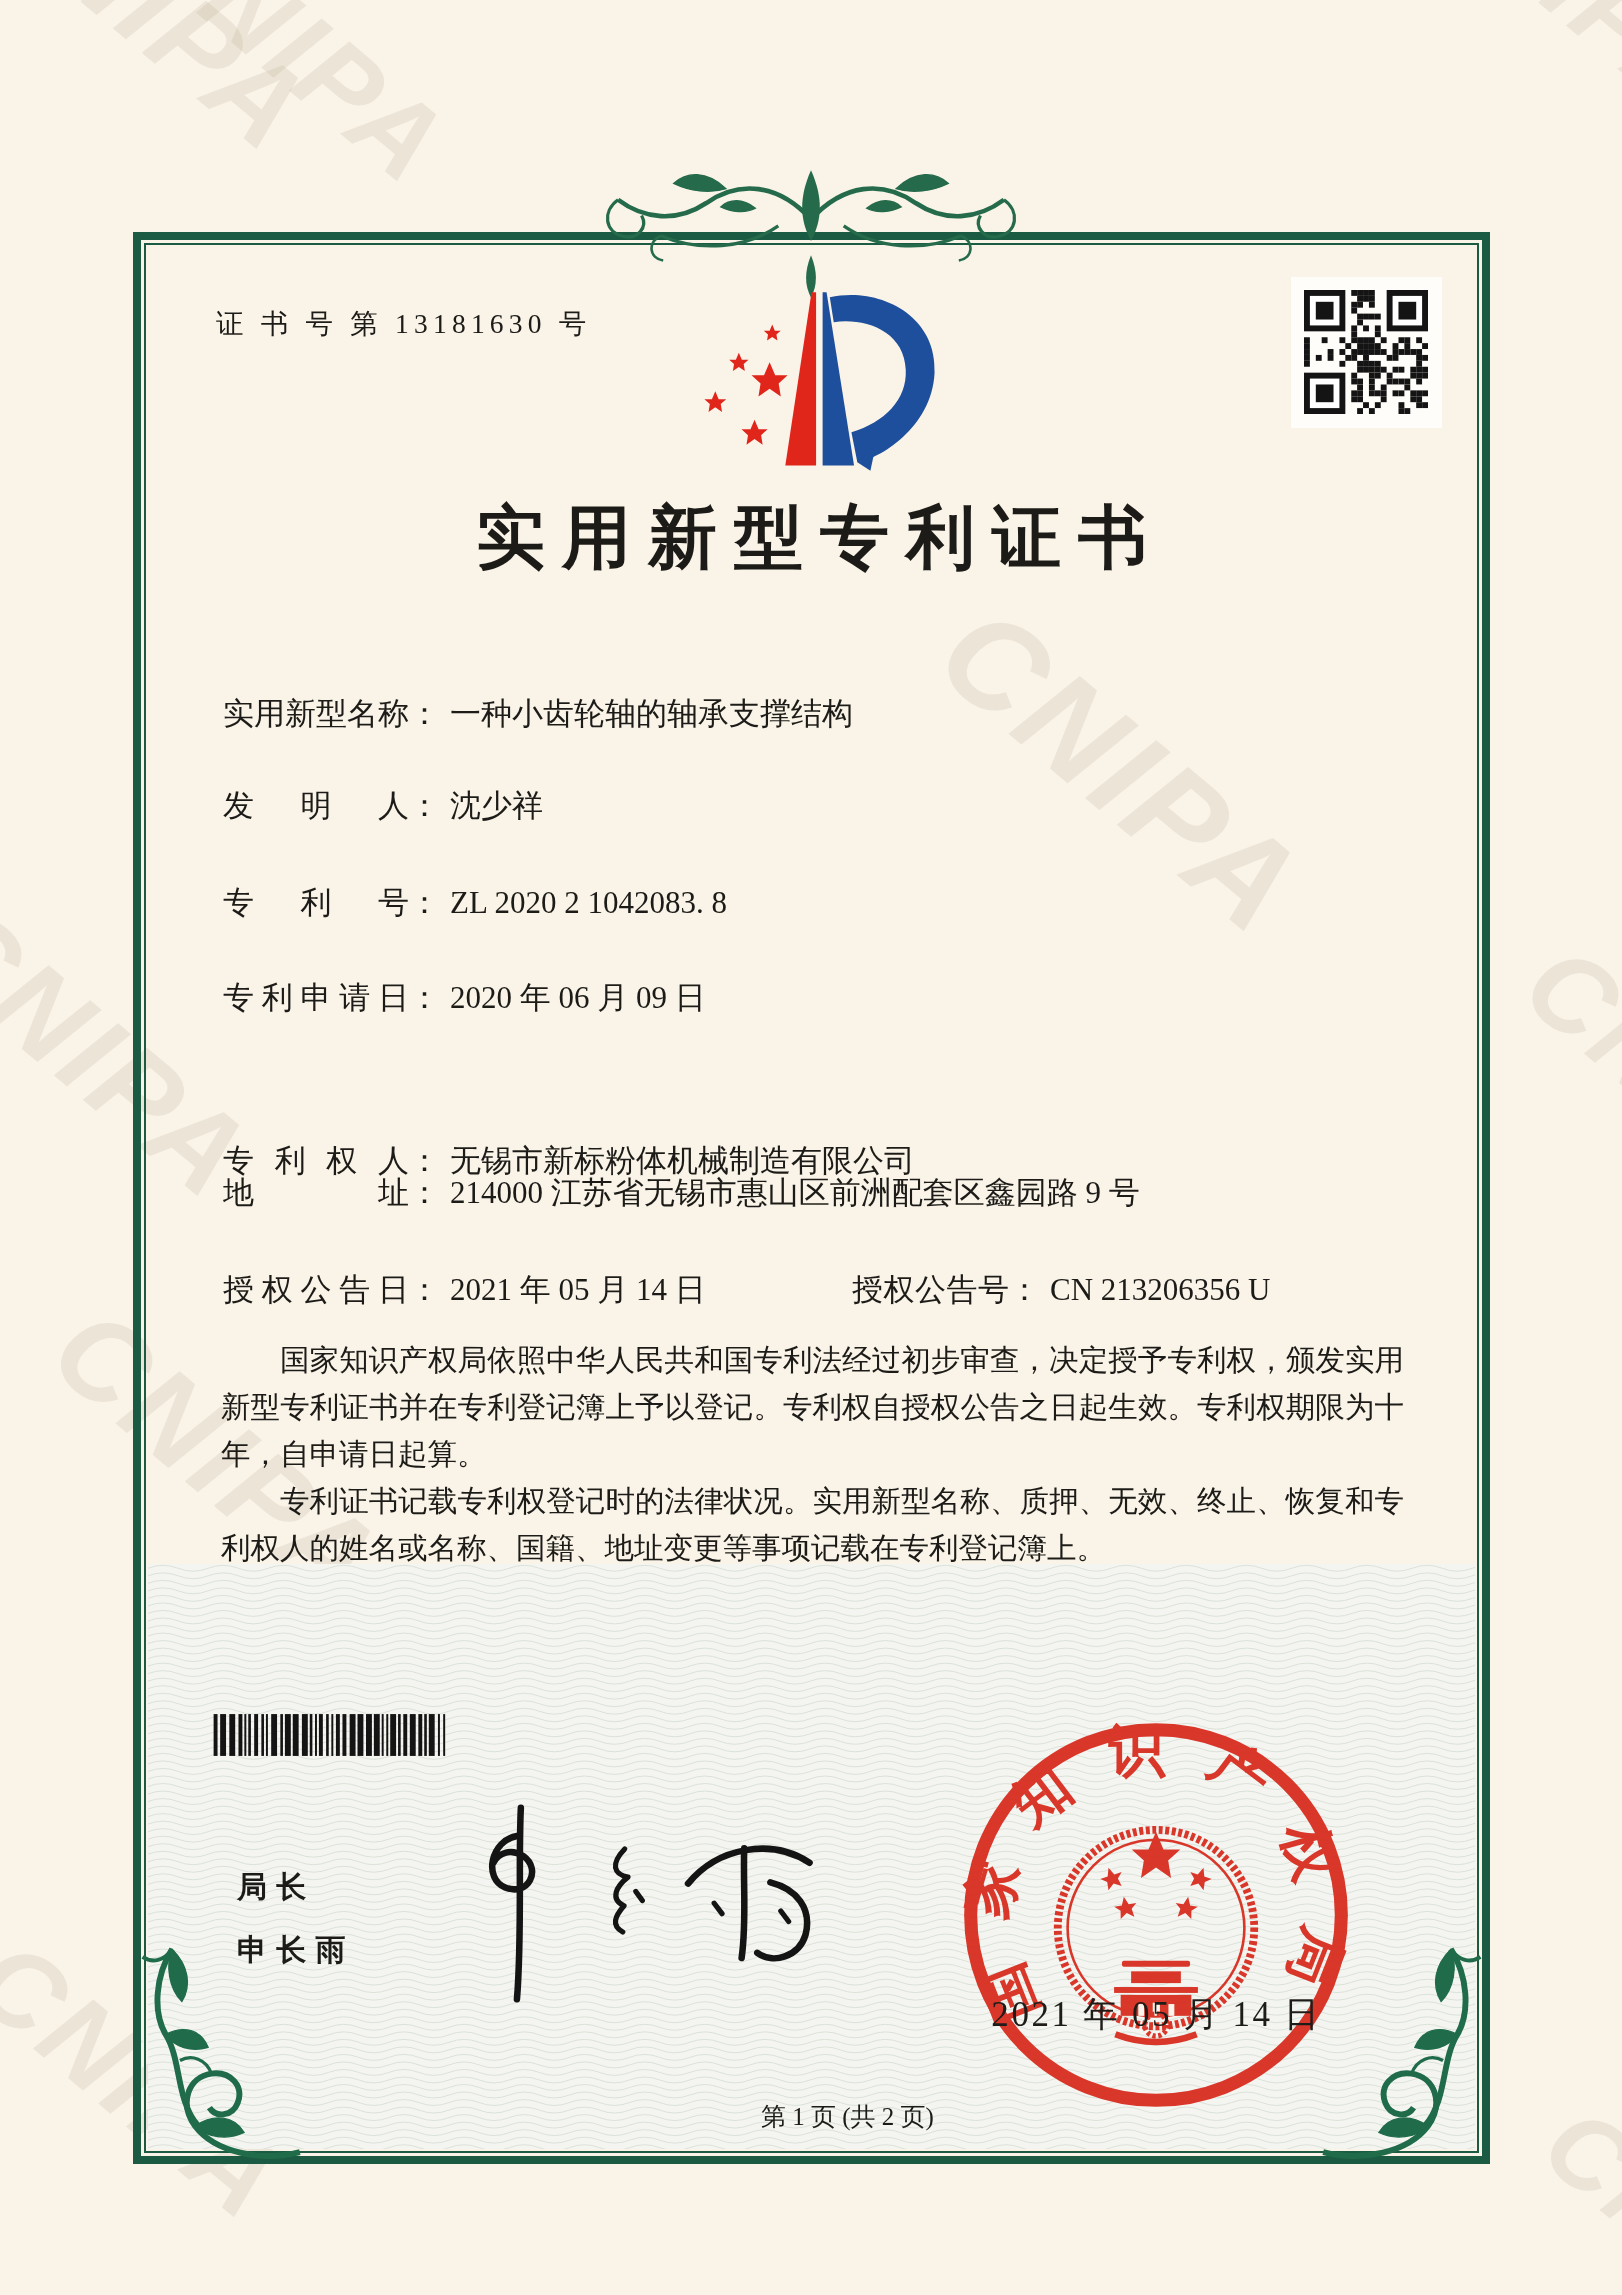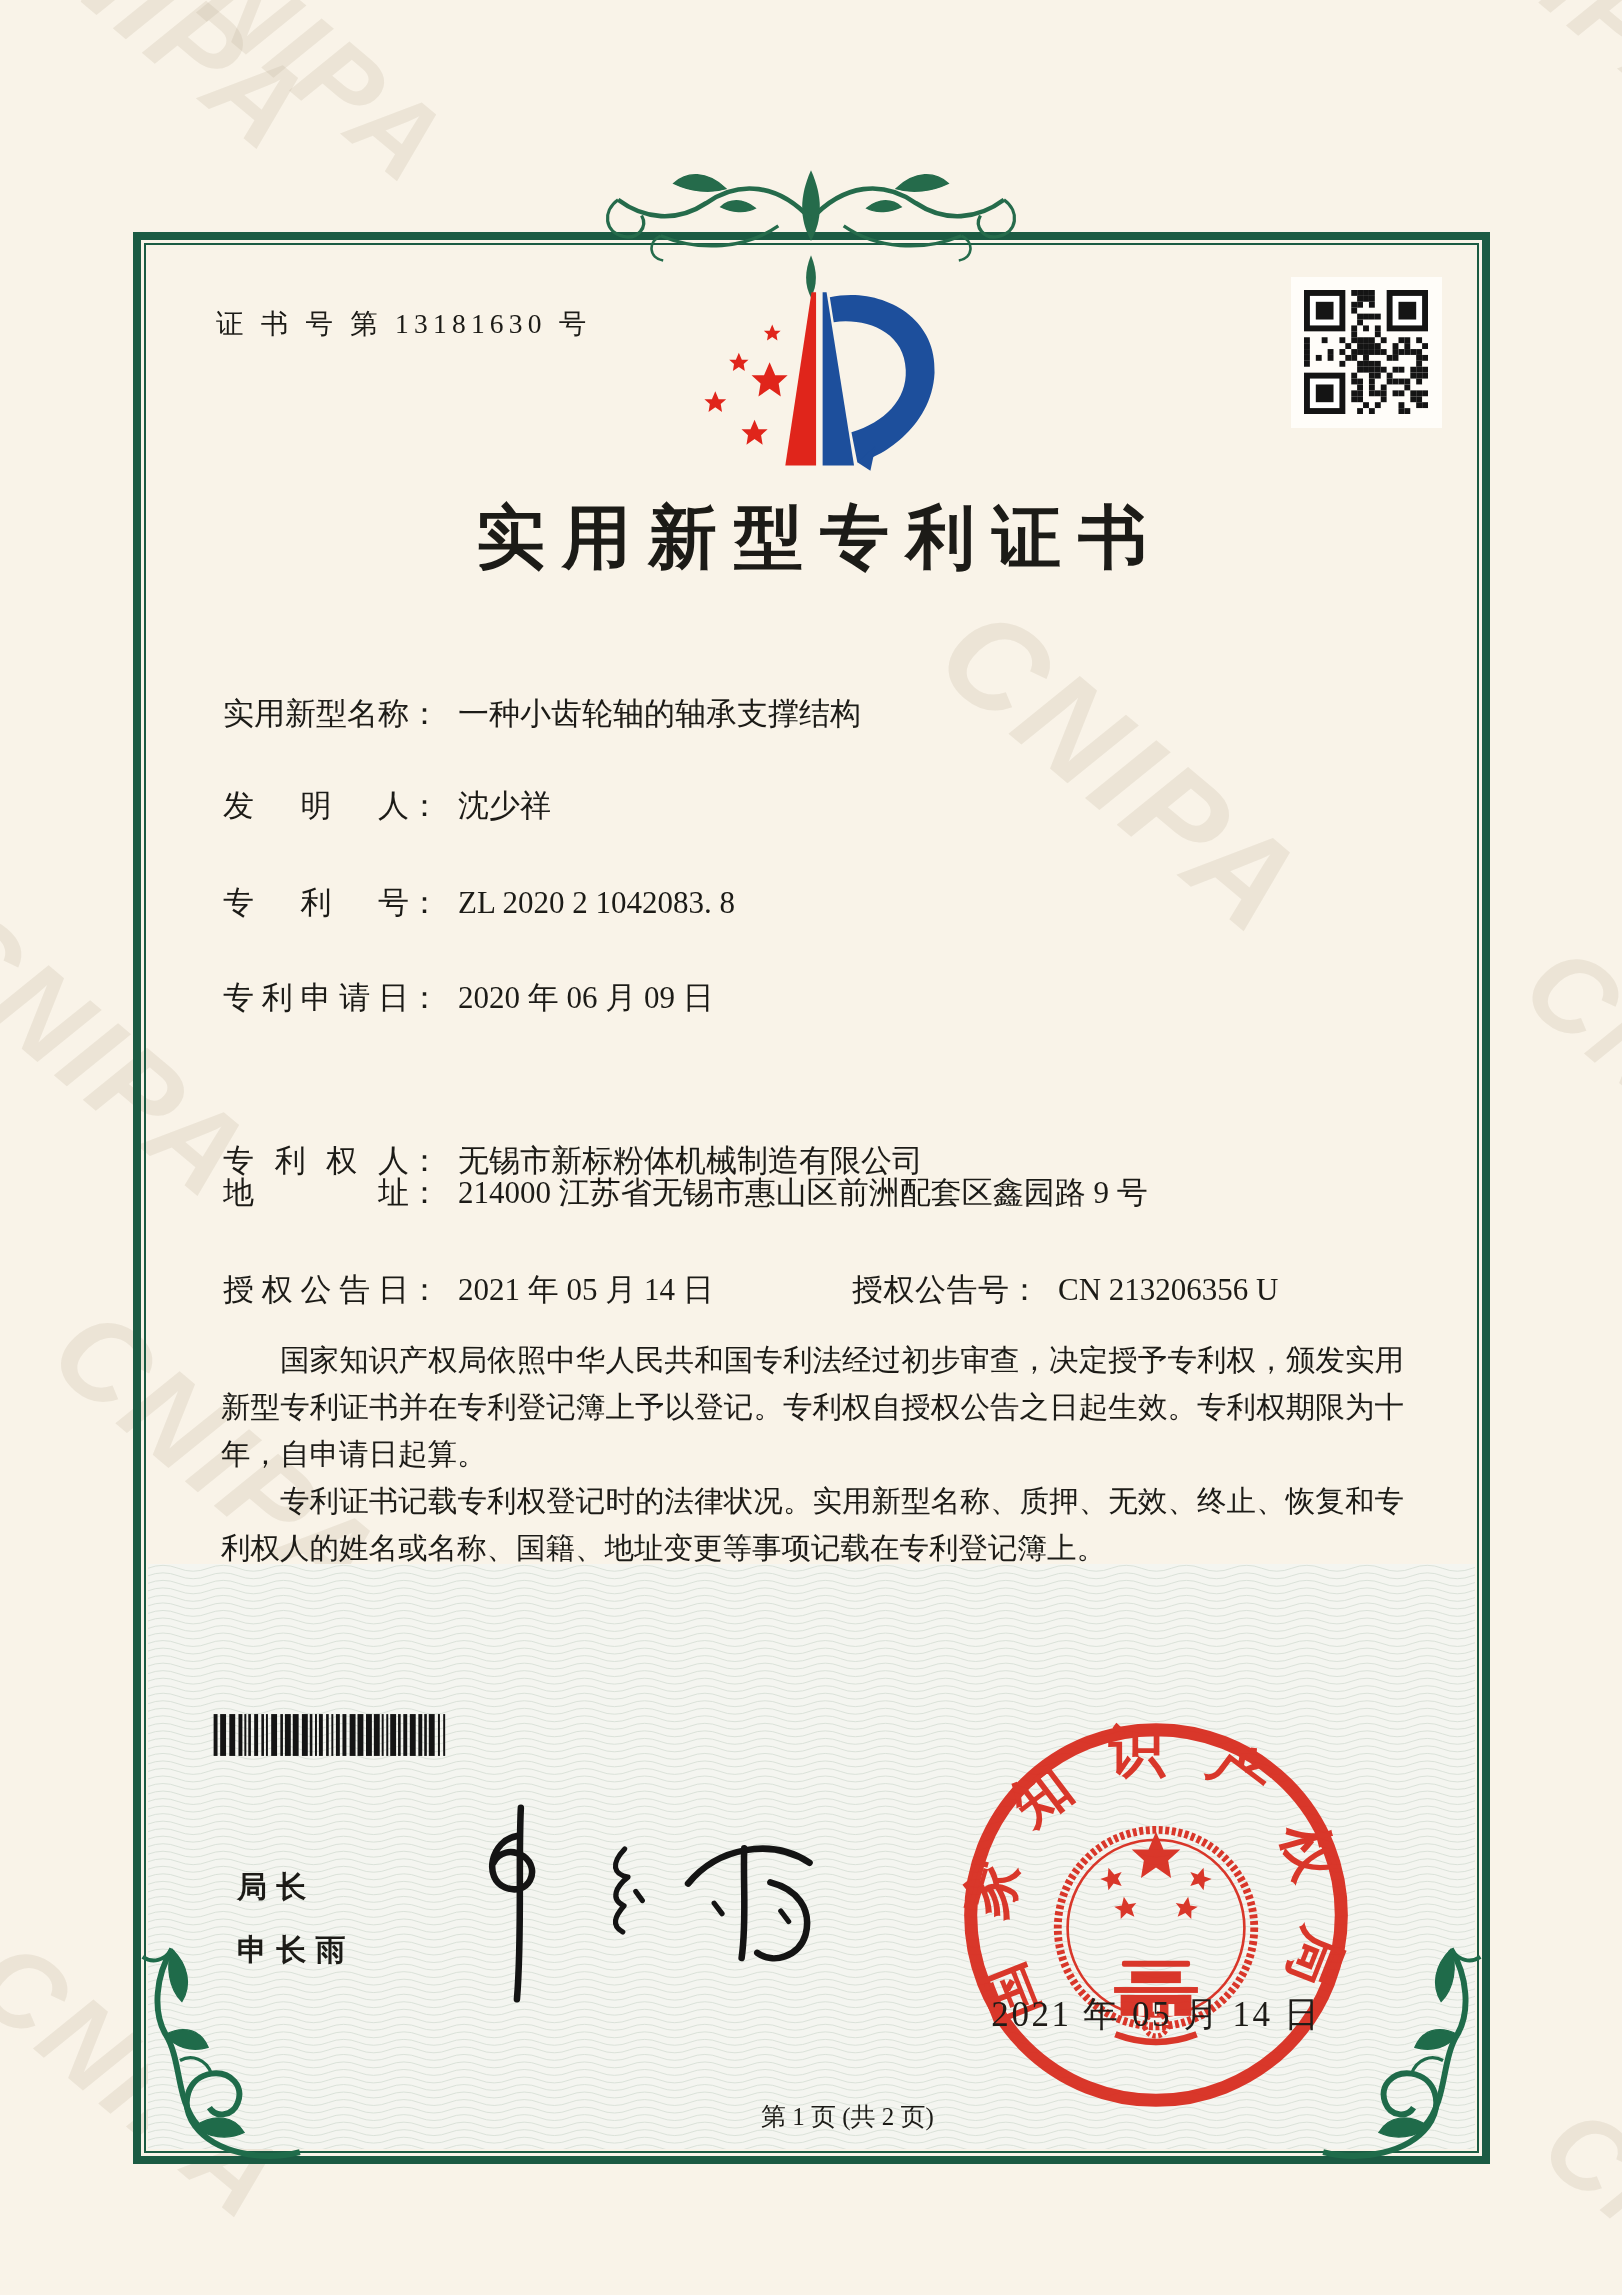--- a/index.html
+++ b/index.html
@@ -21,21 +21,21 @@
   #logo{position:absolute;left:674px;top:281px;z-index:4;}
   .qr-wrap{position:absolute;left:1291px;top:277px;width:151px;height:151px;background:#fffdf9;z-index:4;}
   #qr{position:absolute;left:13px;top:13px;}
   .title{position:absolute;left:0;top:492px;width:100%;text-align:center;
          font-size:69px;font-weight:bold;letter-spacing:17px;padding-left:17px;
          box-sizing:border-box;z-index:4;}
   
   .frow{position:absolute;left:223px;font-size:31px;white-space:nowrap;z-index:4;}
   .flabel{display:inline-block;width:186px;text-align:justify;text-align-last:justify;vertical-align:bottom;}
   .fcolon{display:inline-block;}
-  .fvalue{display:inline-block;margin-left:18px;}
+  .fvalue{display:inline-block;margin-left:10px;}
   .grant2{position:absolute;left:629px;top:0;}
   
   .body-text{position:absolute;left:221px;top:1337px;width:1183px;font-size:29.5px;
              line-height:47px;text-align:justify;z-index:4;}
   .body-text p{margin:0;text-indent:2em;}
   
   #barcode{position:absolute;left:211px;top:1714px;z-index:4;}
   
   .officer-title{position:absolute;left:237px;top:1867px;font-size:30px;letter-spacing:9.2px;
                  font-family:"Liberation Sans","DejaVu Sans",sans-serif;font-weight:bold;z-index:4;}

